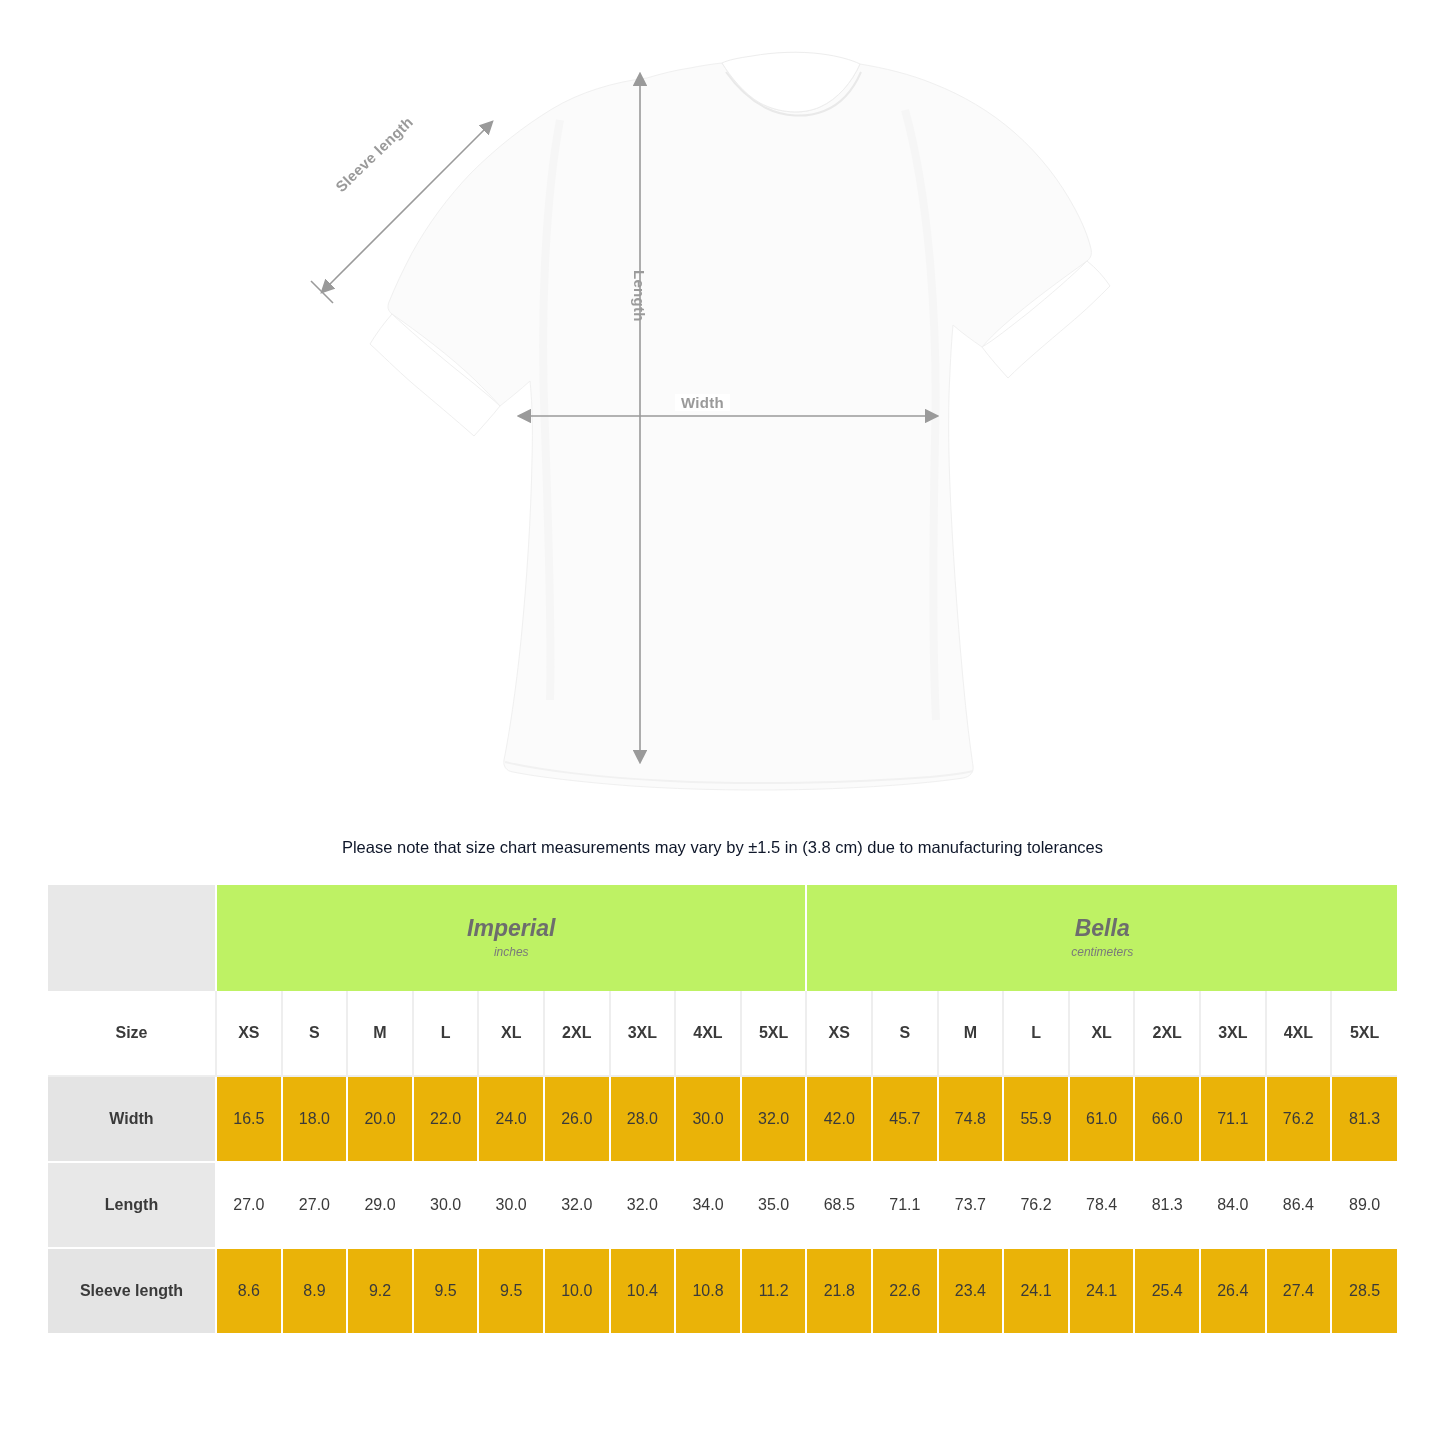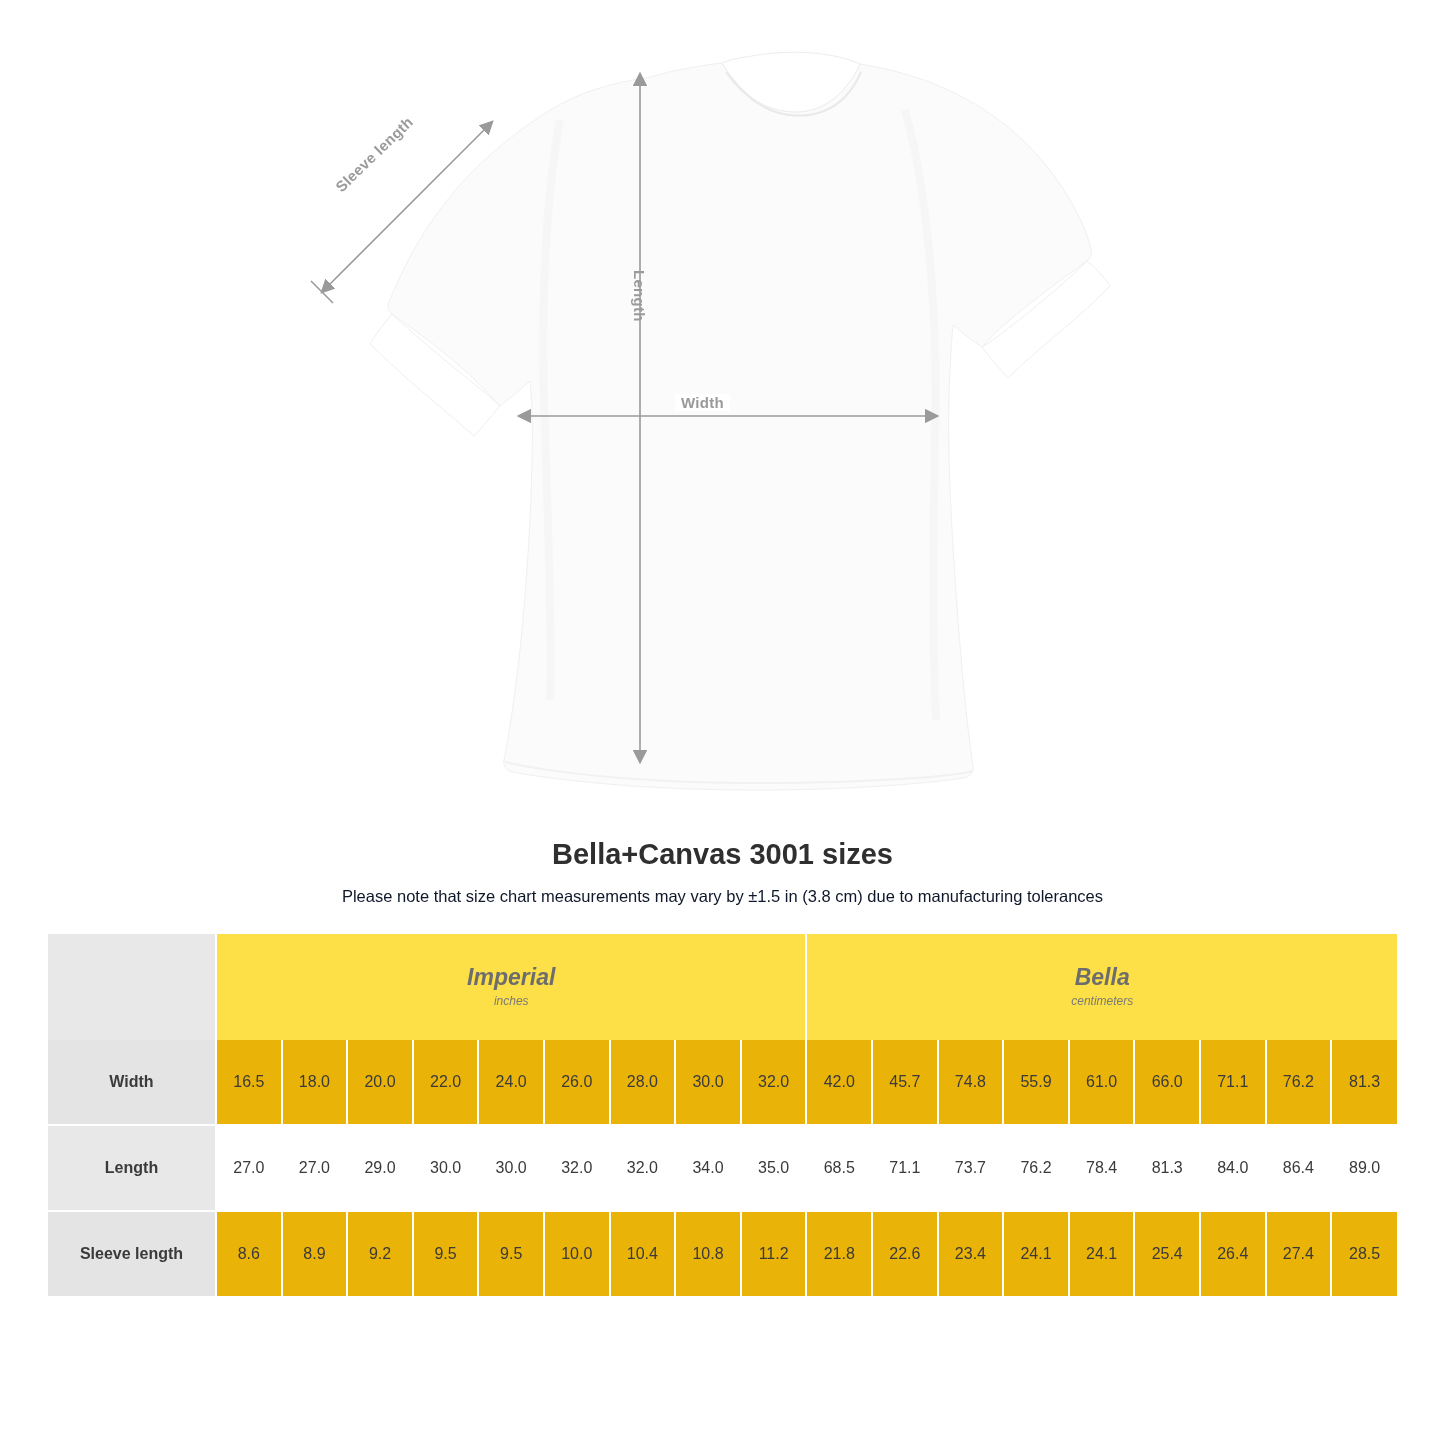--- a/index.html
+++ b/index.html
@@ -83,21 +83,21 @@
     border-collapse: collapse;
     width: 1349px;
     table-layout: fixed;
   }
   table.size-table td, table.size-table th {
     padding: 0;
     margin: 0;
   }
   .unit-head {
     height: 106px;
-    background: #fde047;
+    background: #bef264;
     text-align: center;
     vertical-align: middle;
     border-right: 2px solid #ffffff;
   }
   .unit-head:last-child { border-right: none; }
   .unit-name {
     font-size: 23px;
     font-style: italic;
     font-weight: bold;
     color: #6d6d6d;
@@ -226,21 +226,20 @@
 
       <line x1="519" y1="416" x2="937" y2="416" stroke="#9a9a9a" stroke-width="1.6" marker-start="url(#arrTail)" marker-end="url(#arrHead)"></line>
     </svg>
 
     <div class="dim-label label-sleeve">Sleeve length</div>
     <div class="dim-label label-length">Length</div>
     <div class="dim-label label-width">Width</div>
   </div>
 
   <div class="chart-head">
-    <h1 class="chart-title">Bella+Canvas 3001 sizes</h1>
     <p class="chart-note">Please note that size chart measurements may vary by ±1.5 in (3.8 cm) due to manufacturing tolerances</p>
   </div>
 
   <div class="table-wrap">
     <table class="size-table">
       <colgroup>
         <col class="col-label">
         <col class="col-cell">
           <col class="col-cell">
           <col class="col-cell">
@@ -267,20 +266,41 @@
           <td class="unit-head" colspan="9">
             <div class="unit-name">Imperial</div>
             <div class="unit-sub">inches</div>
           </td>
           <td class="unit-head" colspan="9">
             <div class="unit-name">Bella</div>
             <div class="unit-sub">centimeters</div>
           </td>
         </tr>
 
+        <tr class="row-hdr">
+          <td class="lbl">Size</td>
+          <td>XS</td>
+          <td>S</td>
+          <td>M</td>
+          <td>L</td>
+          <td>XL</td>
+          <td>2XL</td>
+          <td>3XL</td>
+          <td>4XL</td>
+          <td>5XL</td>
+          <td>XS</td>
+          <td>S</td>
+          <td>M</td>
+          <td>L</td>
+          <td>XL</td>
+          <td>2XL</td>
+          <td>3XL</td>
+          <td>4XL</td>
+          <td>5XL</td>
+        </tr>
 
         <tr class="row-data shade">
           <td class="lbl">Width</td>
           <td>16.5</td>
           <td>18.0</td>
           <td>20.0</td>
           <td>22.0</td>
           <td>24.0</td>
           <td>26.0</td>
           <td>28.0</td>

